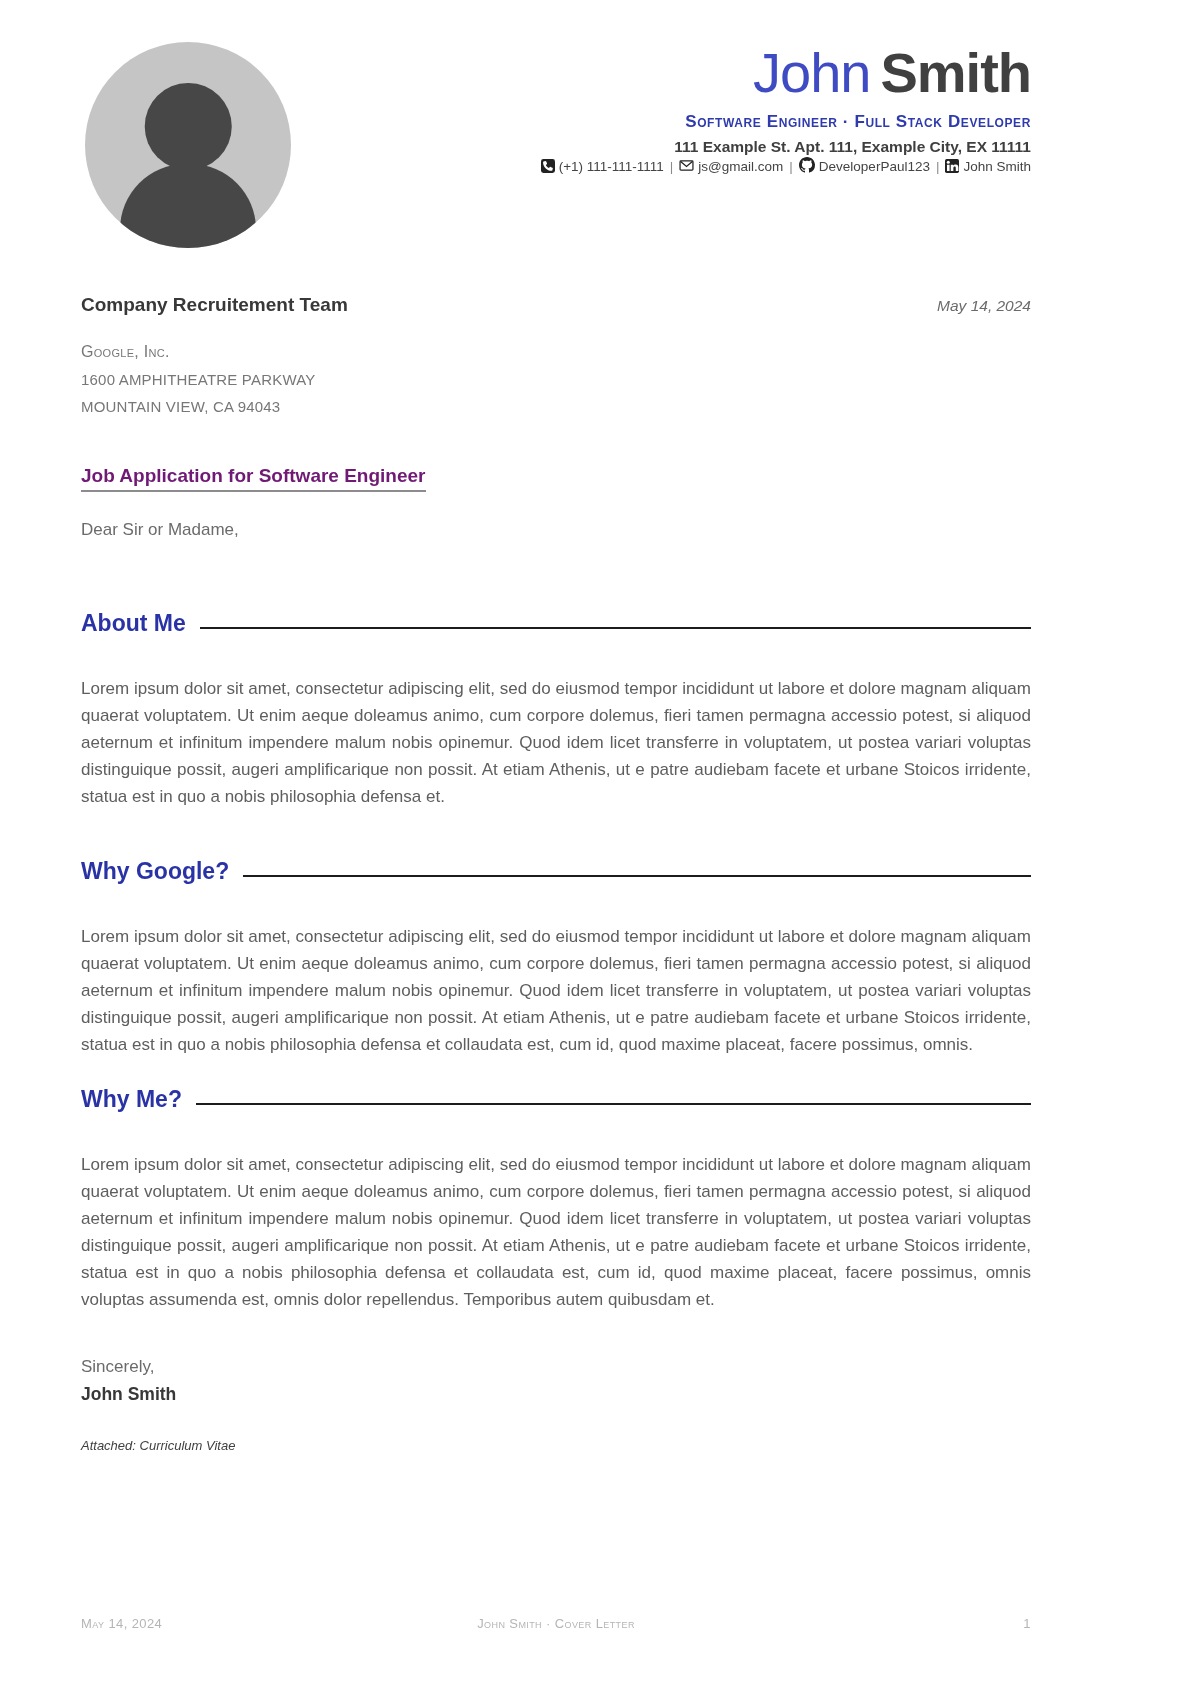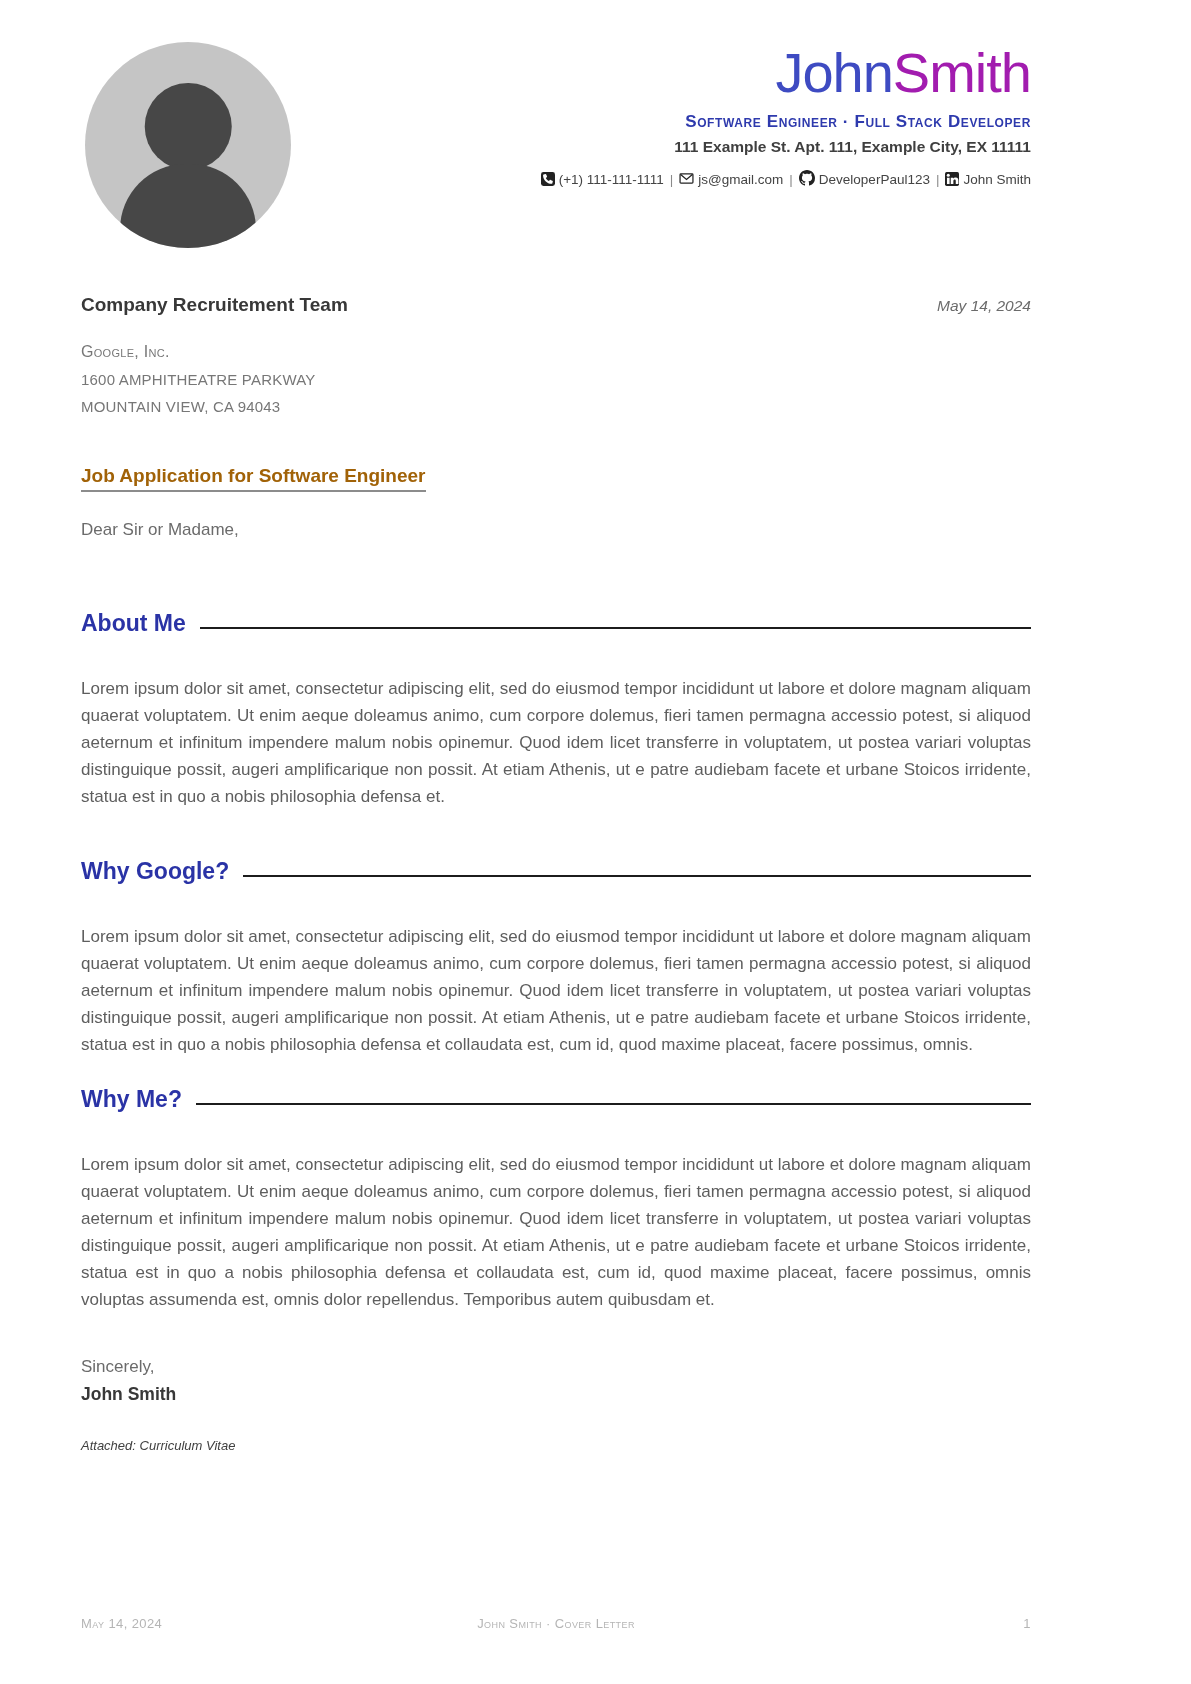--- a/index.html
+++ b/index.html
@@ -26,46 +26,46 @@
     width:42%; height:42%; border-radius:50%; background:#474747;
   }
   .avatar .body {
     position:absolute; left:50%; top:59%; transform:translateX(-50%);
     width:66%; height:55%; background:#474747;
     border-radius:48% 48% 0 0 / 58% 58% 0 0;
   }
   .header-text { position:absolute; right:0; top:0; text-align:right; width:740px; }
   .name { font-size:56px; line-height:62px; letter-spacing:-1px; }
   .name .first { font-weight:100; color:#3e4bc2; }
-  .name .last  { font-weight:400; color:#a21caf; margin-left:0; }
+  .name .last  { font-weight:700; color:#404040; margin-left:10px; }
   .position {
     margin-top:8px; font-variant:small-caps; font-weight:600;
     font-size:17px; color:#2e3aad; letter-spacing:0.6px;
   }
   .hdr-address { margin-top:6px; font-size:15.5px; font-weight:700; color:#3f3f3f;text-align:right; }
-  .contacts { margin-top:14px; font-size:13.5px; color:#444444; }
+  .contacts { margin-top:1px; font-size:13.5px; color:#444444; }
   .contact-item { white-space:nowrap; text-decoration:none; color:#444444; }
   .contact-item svg { vertical-align:-2px; margin-right:4px; }
   .sep { color:#8a8a8a; margin:0 6px; }
 
   
   .recipient-row {
     display:flex; justify-content:space-between; align-items:baseline;
     margin-top:46px;
   }
   .recipient-name { font-size:19px; font-weight:700; color:#383838; }
   .letter-date { font-size:15.5px; font-style:italic; color:#6b6b6b; }
   .recipient-address { margin-top:22px; font-size:15px; color:#777777; line-height:27.5px; }
   .company { font-variant:small-caps; font-size:16px; letter-spacing:0.3px; }
   .addr-caps { text-transform:uppercase; letter-spacing:0.2px; }
 
   
   .letter-title-wrap { margin-top:44px; }
   .letter-title {
-    display:inline-block; font-size:19px; font-weight:700; color:#a16207;
+    display:inline-block; font-size:19px; font-weight:700; color:#701a75;
     border-bottom:2px solid #8c8c8c; padding-bottom:3px;
   }
   .opening { margin-top:28px; font-size:17px; color:#6b6b6b; }
 
   .section-heading {
     display:flex; align-items:center; margin-top:48px;
   }
   .section-heading.first { margin-top:70px;justify-content:flex-end; }
   .section-heading.third { margin-top:28px; }
   .section-heading .label {

